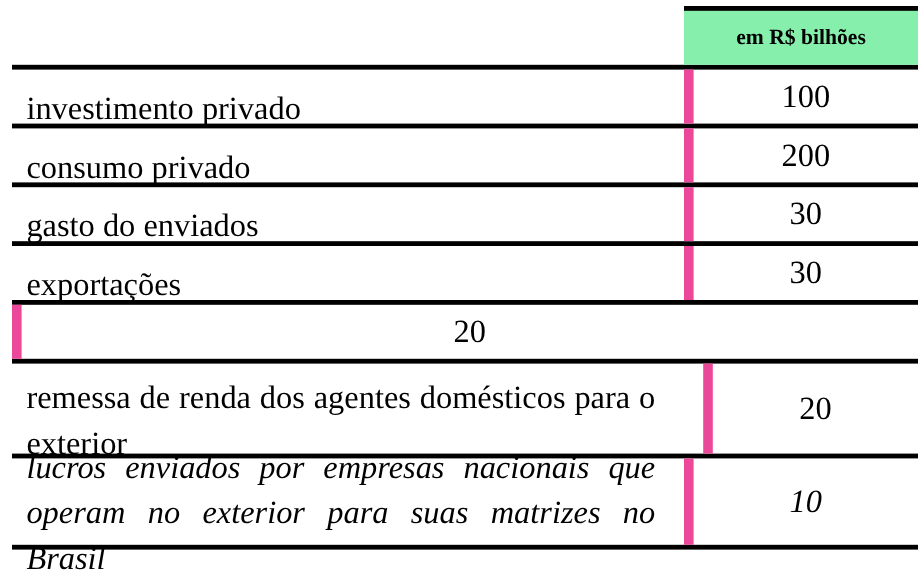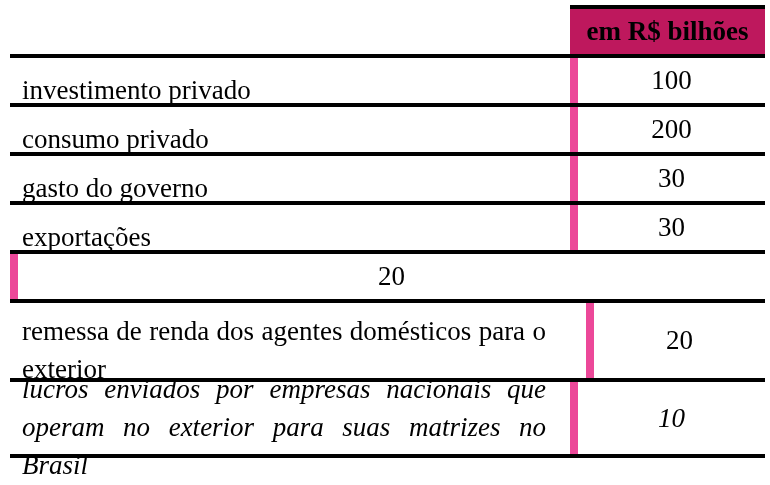--- a/index.html
+++ b/index.html
@@ -23,28 +23,28 @@
   
   .header-row {
     display: flex;
     height: 49px;
   }
   .header-spacer {
     width: 560px;
   }
   .header-cell {
     flex: 1;
-    background: #be185d;
+    background: #86efac;
     border-top: 4px solid #000000;
     box-sizing: border-box;
     display: flex;
     align-items: center;
     justify-content: center;
     font-weight: bold;
-    font-size: 27px;
+    font-size: 18px;
   }
   
   .row {
     display: flex;
     border-top: 4px solid #000000;
     box-sizing: border-box;
   }
   .row:nth-child(-n+5) { height: 49px; }
   .row:nth-child(6)    { height: 79px; gap: 16px; }
   .row:nth-child(7)    { height: 80px; border-bottom: 4px solid #000000; font-style: italic; }
@@ -96,21 +96,21 @@
       <div class="label-cell">
         <span class="txt">consumo privado</span>
       </div>
       <div class="value-cell">
         <span>200</span>
       </div>
     </div>
 
     <div class="row">
       <div class="label-cell">
-        <span class="txt">gasto do governo</span>
+        <span class="txt">gasto do enviados</span>
       </div>
       <div class="value-cell">
         <span>30</span>
       </div>
     </div>
 
     <div class="row">
       <div class="label-cell">
         <span class="txt">exportações</span>
       </div>

